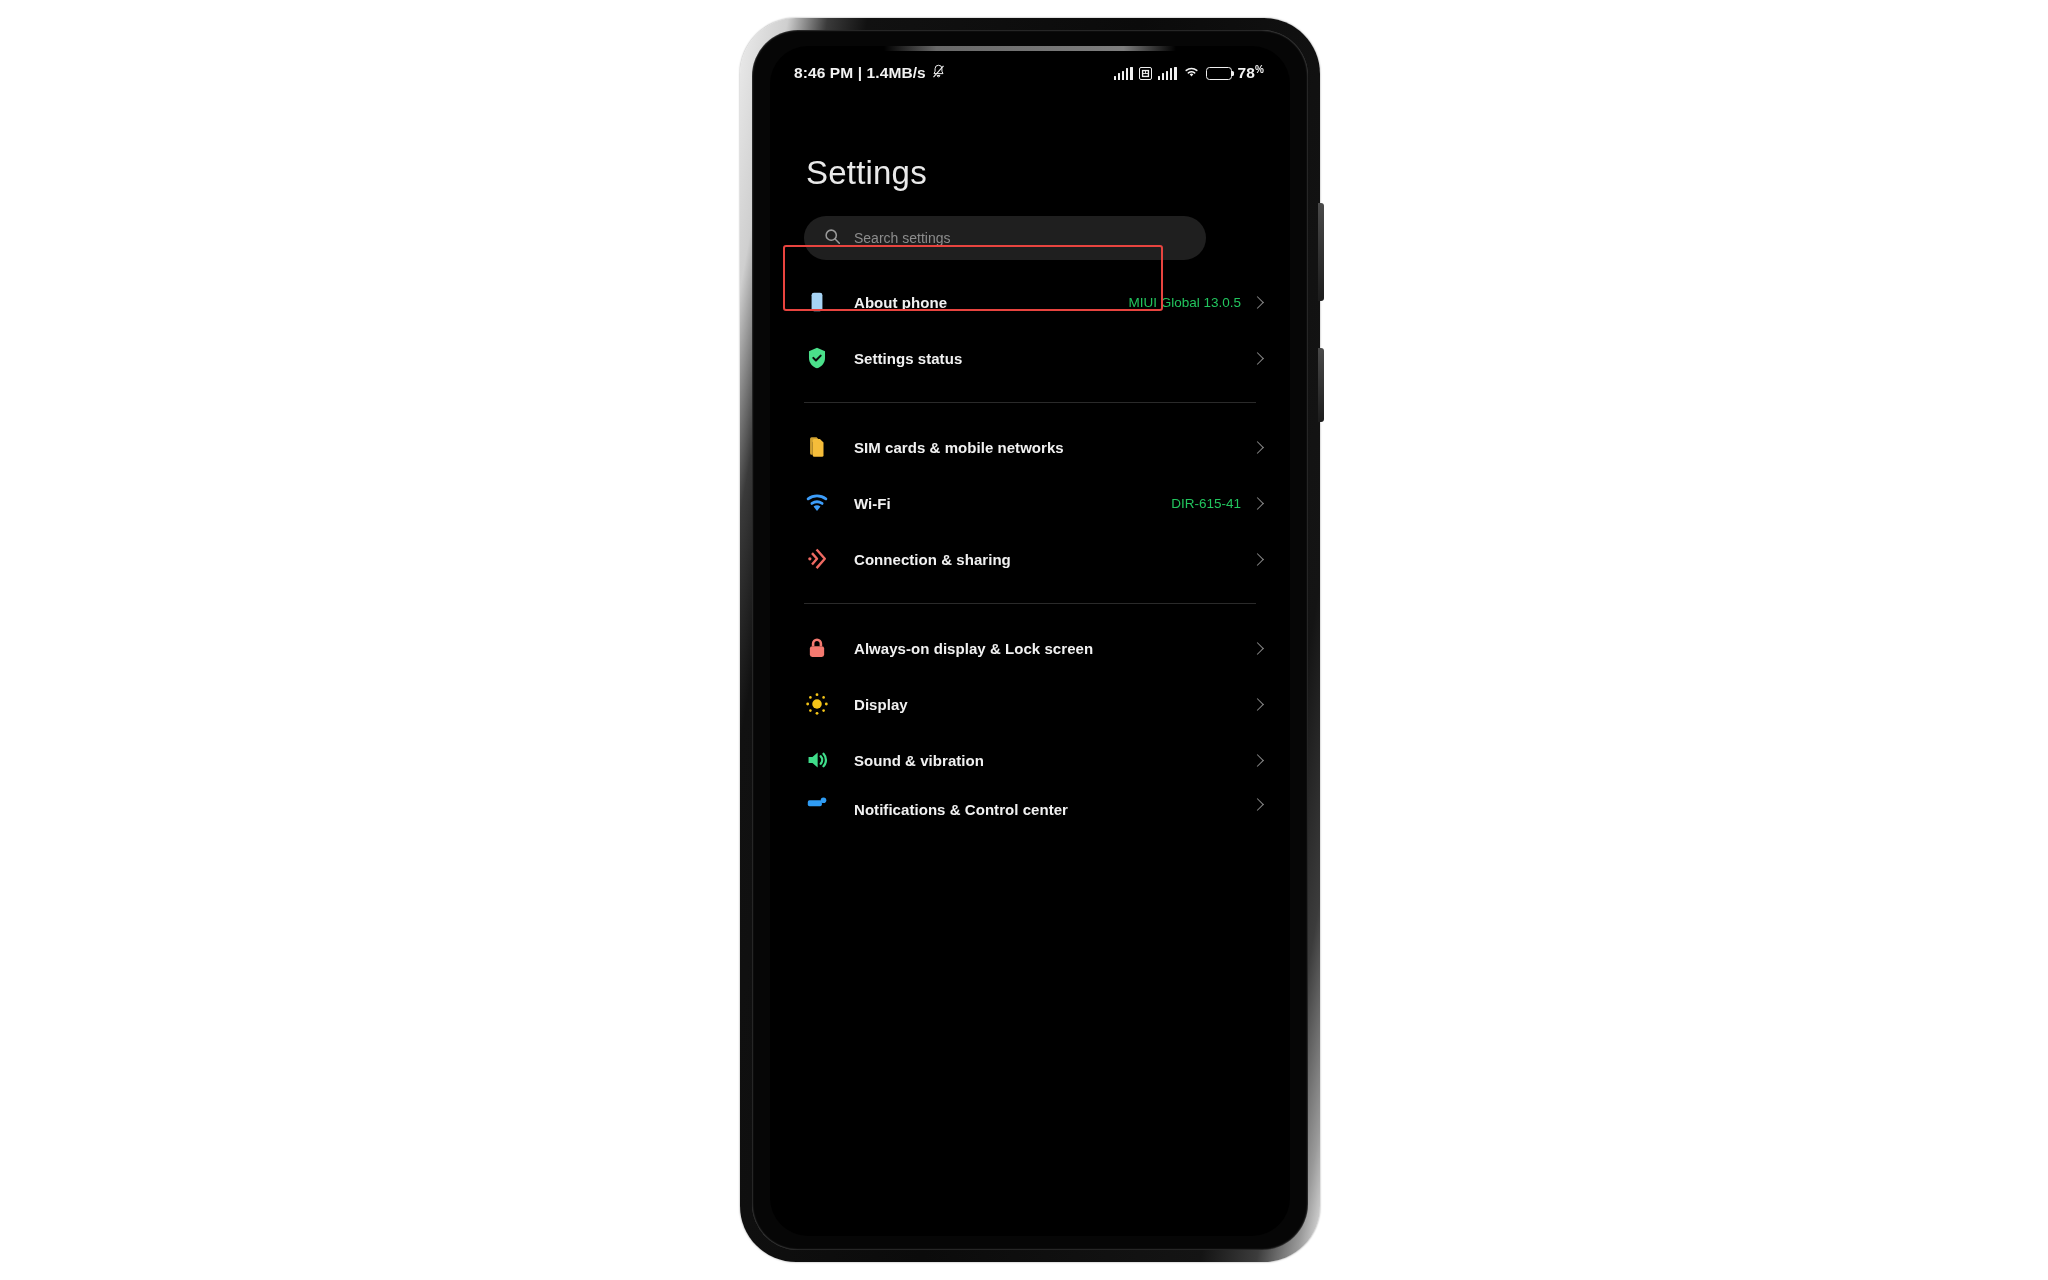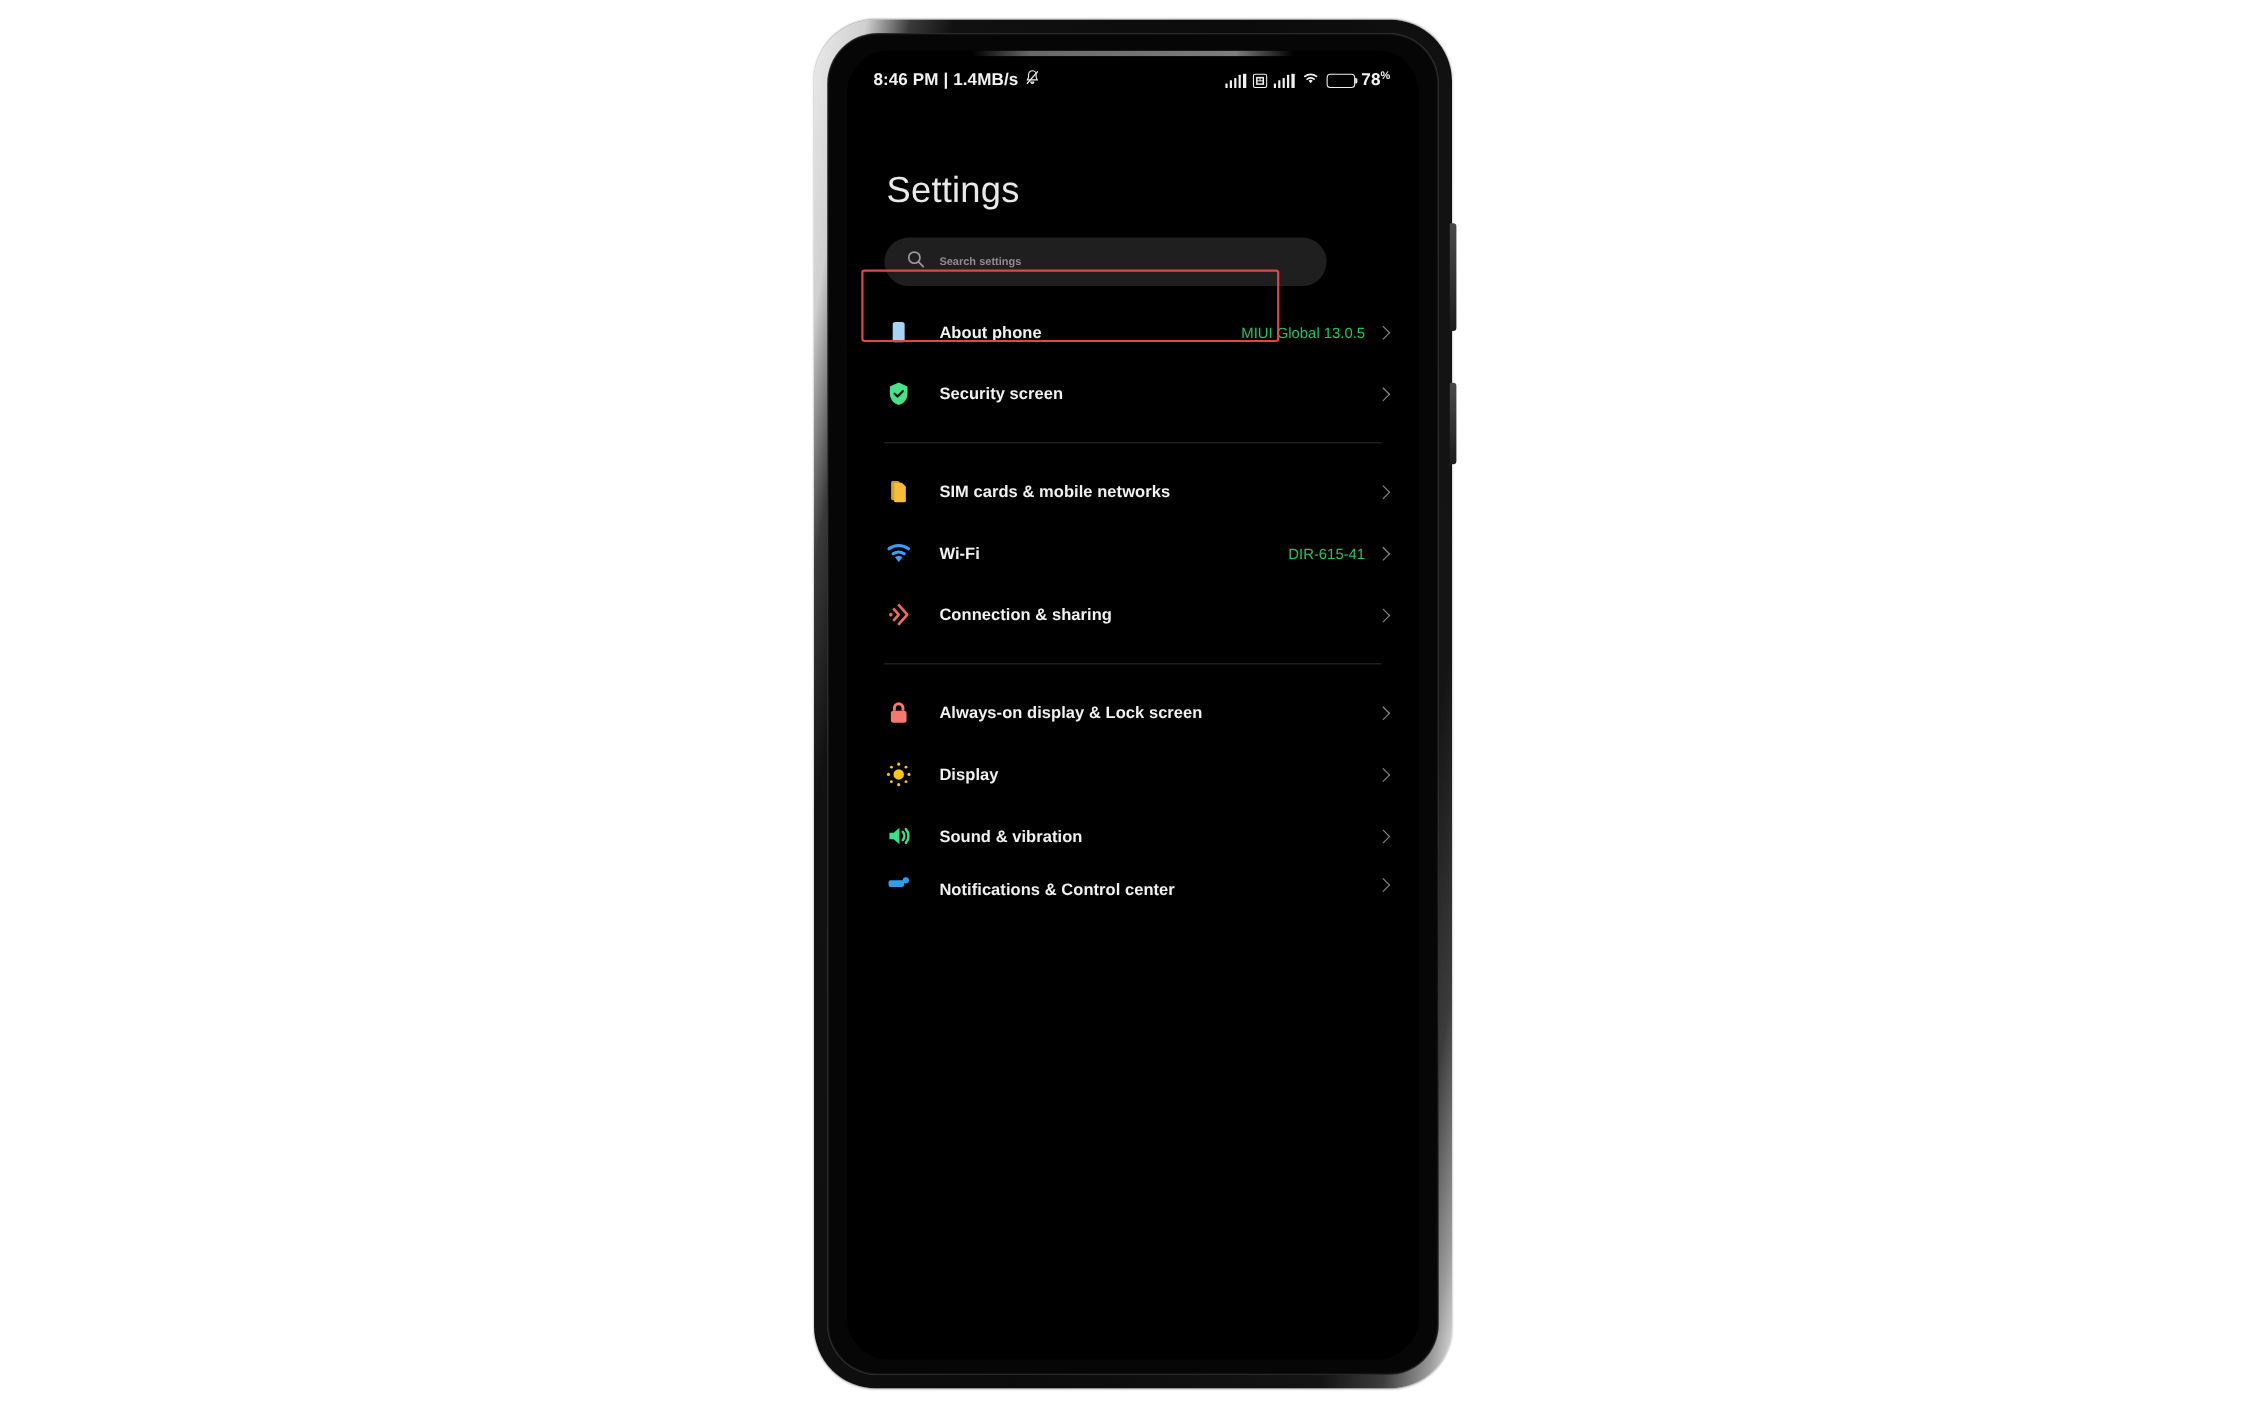--- a/index.html
+++ b/index.html
@@ -163,23 +163,22 @@
     width: 402px;
     height: 44px;
     border-radius: 22px;
     background: #1f1f1f;
     display: flex;
     align-items: center;
     gap: 13px;
     padding: 0 20px;
   }
   #search-input-text {
-    font-size: 10px;
+    font-size: 14px;
     color: #8d8d8d;
-    font-weight: bold;
   }
 
   
   #settings-list {
     position: absolute;
     left: 0;
     top: 228px;
     width: 100%;
     bottom: 0;
   }
@@ -346,21 +345,21 @@
                 <span class="row-value">MIUI Global 13.0.5</span>
                 <span class="chevron"></span>
               </div>
               <div class="row">
                 <span class="row-icon">
                   <svg width="26" height="26" viewBox="0 0 24 24">
                     <path d="M12 2.6l7.4 3.2v6.1c0 4.6-3.1 8.2-7.4 9.5-4.3-1.3-7.4-4.9-7.4-9.5V5.8z" fill="#4ae08a"></path>
                     <path d="M8.6 11.9l2.4 2.4 4.4-4.5" fill="none" stroke="#0a0a0a" stroke-width="1.9" stroke-linecap="round" stroke-linejoin="round"></path>
                   </svg>
                 </span>
-                <span class="row-label">Security screen</span>
+                <span class="row-label">Settings status</span>
                 <span class="chevron"></span>
               </div>
             </div>
             <div class="divider"></div>
             <div class="group">
               <div class="row">
                 <span class="row-icon">
                   <svg width="26" height="26" viewBox="0 0 24 24">
                     <path d="M9.5 4.5h5.2l3.3 3.3v11.7a1.4 1.4 0 0 1-1.4 1.4H9.5a1.4 1.4 0 0 1-1.4-1.4V5.9a1.4 1.4 0 0 1 1.4-1.4z" fill="#f5bd3a"></path>
                     <path d="M7 3h4.6l3 3v.2H9.5a1.4 1.4 0 0 0-1.4 1.4v11.6H7a1.4 1.4 0 0 1-1.4-1.4V4.4A1.4 1.4 0 0 1 7 3z" fill="#f5bd3a" opacity=".85"></path>

